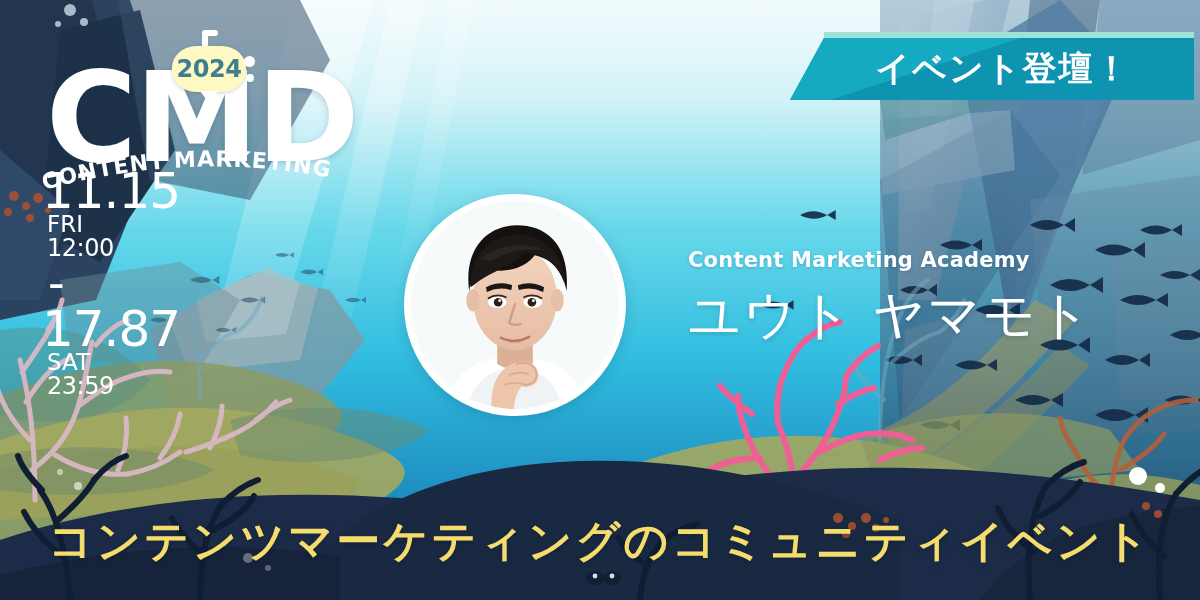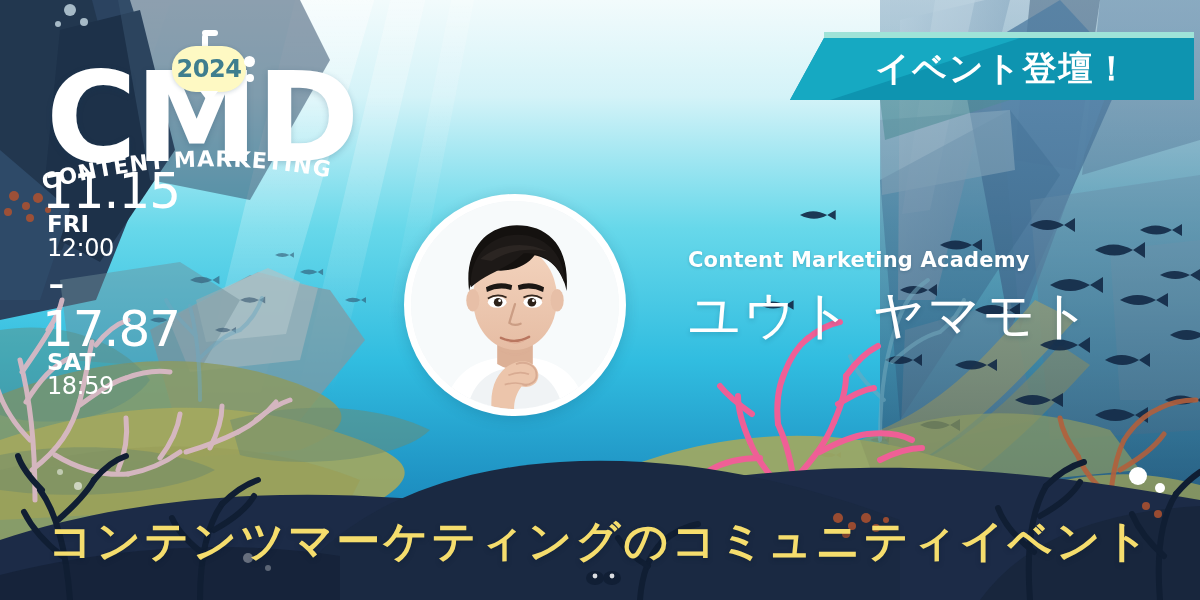--- a/index.html
+++ b/index.html
@@ -69,21 +69,21 @@
   
   .date-row {
     position:absolute; left:42px; top:168px;
     display:flex; align-items:flex-start; color:#ffffff;
     font-family:"DejaVu Sans", sans-serif;
     white-space:nowrap;
     flex-direction:column;
   }
   .date-big { font-size:50px; line-height:.92; font-weight:400; letter-spacing:-1px; }
   .date-side { display:flex; flex-direction:column; margin-left:5px; margin-bottom:2px; }
-  .date-dow { font-size:23px; line-height:.95; letter-spacing:0px;font-weight:bold; }
+  .date-dow { font-size:23px; line-height:.95; letter-spacing:0px; }
   .date-time { font-size:24px; line-height:1; letter-spacing:-.5px; }
   .date-dash { font-size:46px; margin:0 4px 2px 6px; line-height:.92; }
 
   
   .event-badge {
     position:absolute; left:790px; top:38px; width:404px; height:62px;
   }
   .event-badge .shape {
     position:absolute; inset:0;
     background:#0e94b0;
@@ -493,21 +493,21 @@
   <div class="date-row">
     <span class="date-big">11.15</span>
     <span class="date-side">
       <span class="date-dow">FRI</span>
       <span class="date-time">12:00</span>
     </span>
     <span class="date-dash">-</span>
     <span class="date-big">17.87</span>
     <span class="date-side">
       <span class="date-dow">SAT</span>
-      <span class="date-time">18:59</span>
+      <span class="date-time">23:59</span>
     </span>
   </div>
 
   <div class="event-badge">
     <div class="shape"></div>
     <div class="gloss"></div>
     <div class="topedge"></div>
     <div class="label">イベント登壇！</div>
   </div>
 

